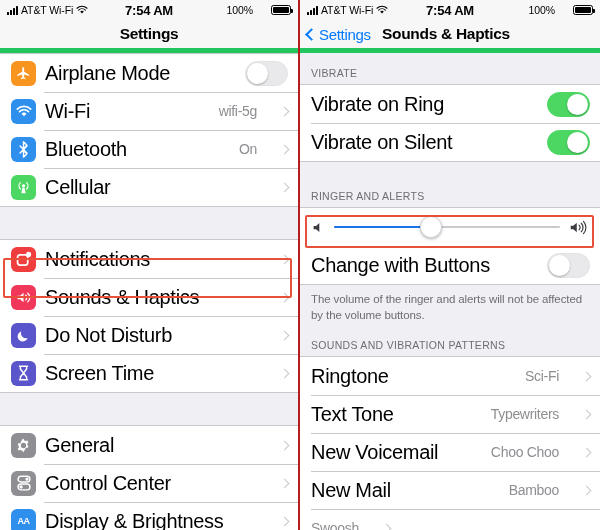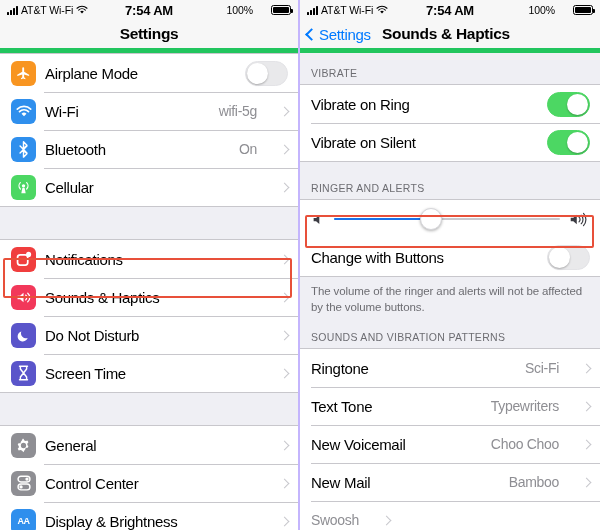--- a/index.html
+++ b/index.html
@@ -2,21 +2,21 @@
 <html><head>
 <meta charset="utf-8">
 <style>
   * { box-sizing: border-box; margin: 0; padding: 0; }
   html, body {
     width: 600px; height: 530px;
     background: #ffffff;
     font-family: "Liberation Sans", sans-serif;
     overflow: hidden;
   }
-  .screens { display: flex; width: 600px; height: 530px; background: #c4b5fd; }
+  .screens { display: flex; width: 600px; height: 530px; background: #b91c1c; }
   .phone { width: 298px; height: 530px; background: #efeff4; position: relative; overflow: hidden; }
   .phone.right { width: 300px; margin-left: 2px; }
 
   
   .statusbar {
     height: 20px; background: #f7f7f7;
     display: flex; align-items: center; padding: 0 7px;
     font-size: 10.5px; color: #000; letter-spacing: -0.1px;
   }
   .sb-left { display: flex; align-items: center; gap: 3px; flex: 1; }
@@ -48,21 +48,21 @@
   .row {
     display:flex; align-items:center; height: 38px;
     padding-left: 11px; padding-right: 10px; background:#fff; position:relative;
   }
   .row + .row::before {
     content:""; position:absolute; left:44px; right:0; top:0; height:1px; background:#c8c7cc;
   }
   .row.noicon + .row.noicon::before { left: 11px; }
   .icon { width:25px; height:25px; border-radius:6px; flex:none; margin-right:9px;
           display:flex; align-items:center; justify-content:center; color:#fff; }
-  .label { font-size:15px; color:#000; letter-spacing:-0.3px; flex:1; white-space:nowrap; }
+  .label { font-size:20px; color:#000; letter-spacing:-0.3px; flex:1; white-space:nowrap; }
   .value { font-size:14px; color:#8e8e93; letter-spacing:-0.3px; margin-right:24px; white-space:nowrap; }
   .chev { width:7px; height:7px; border-top:1.6px solid #c7c7cc; border-right:1.6px solid #c7c7cc;
           transform:rotate(45deg); flex:none; }
 
   
   .toggle { width:43px; height:25px; border-radius:13px; position:relative; flex:none; background:#e9e9eb; border:1px solid #e3e3e6; }
   .toggle i { position:absolute; top:1px; left:1px; width:21px; height:21px; border-radius:50%;
               background:#fff; box-shadow:0 1px 2px rgba(0,0,0,.28); }
   .toggle.on { background:#4cd763; border-color:#4cd763; }
   .toggle.on i { left:19px; }
@@ -302,21 +302,21 @@
             </span>
         </div>
         <div class="row noicon">
           <span class="label">Vibrate on Silent</span>
           <span class="toggle on">
               <i></i>
             </span>
         </div>
       </div>
 
-      <div class="sec-wrap" style="padding-top:20px">
+      <div class="sec-wrap" style="padding-top:28px">
         <div class="sec">RINGER AND ALERTS</div>
       </div>
       <div class="group">
         <div class="slider-row">
           <span>
             <svg width="13" height="13" viewBox="0 0 16 16">
                 <path d="M2 6h3l4-3.5v11L5 10H2V6z" fill="#3c3c43"></path>
               </svg>
           </span>
           <span class="track">

